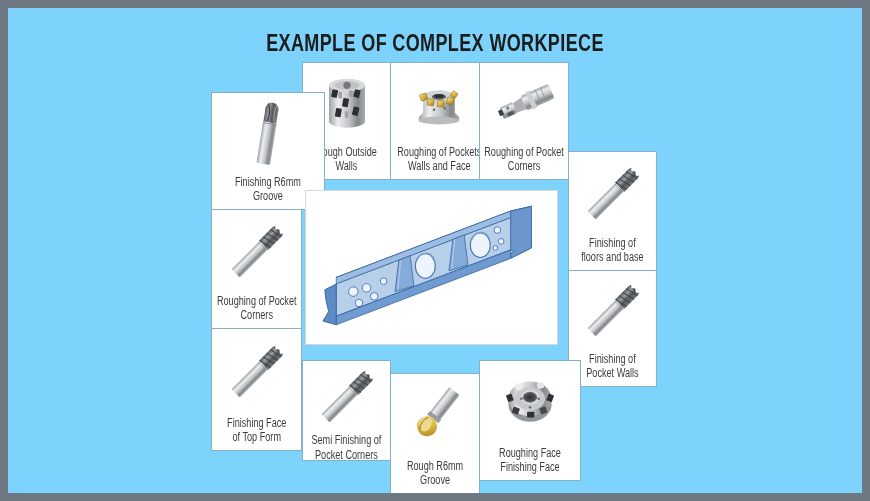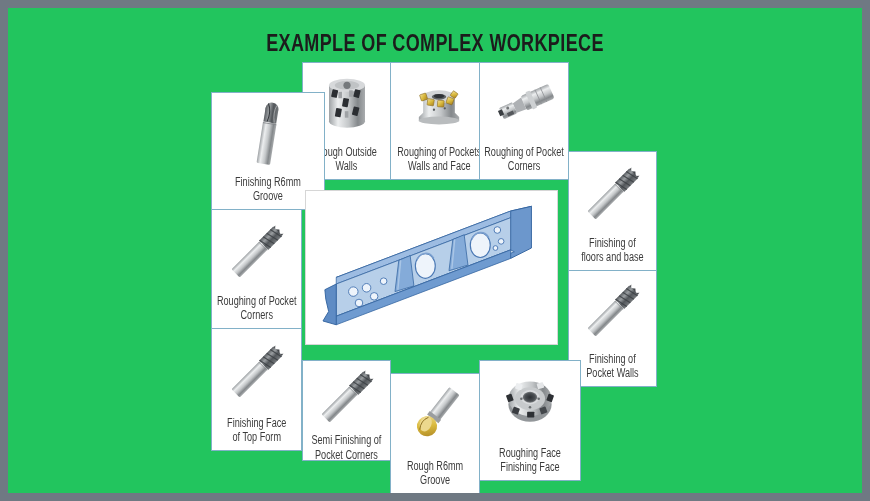--- a/index.html
+++ b/index.html
@@ -3,21 +3,21 @@
 <meta charset="utf-8">
 <style>
   * { margin: 0; padding: 0; box-sizing: border-box; }
   html, body { background: #ffffff; }
   body { font-family: "Liberation Sans", sans-serif; }
 
   .page {
     position: relative;
     width: 870px;
     height: 501px;
-    background: #22c55e;
+    background: #7dd3fc;
     border: 8px solid #6f7983;
     overflow: hidden;
   }
 
   .title {
     position: absolute;
     top: 21px;
     left: 0;
     width: 100%;
     text-align: center;

